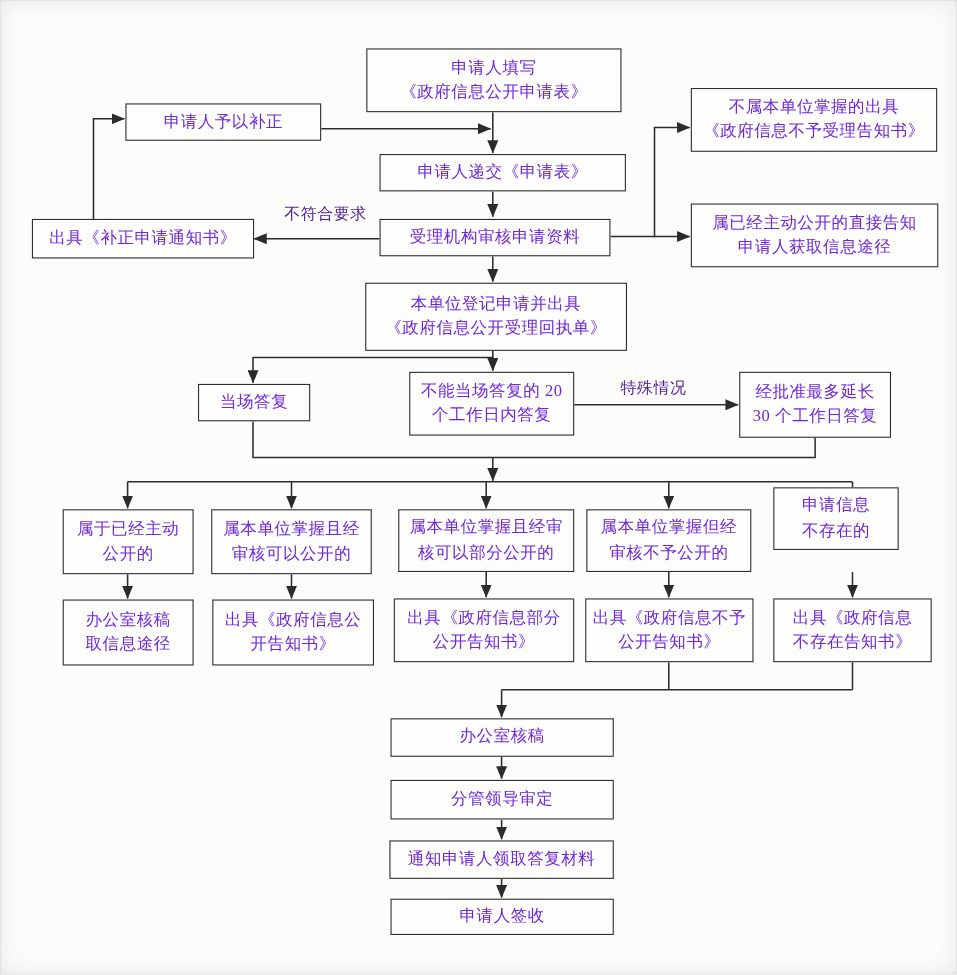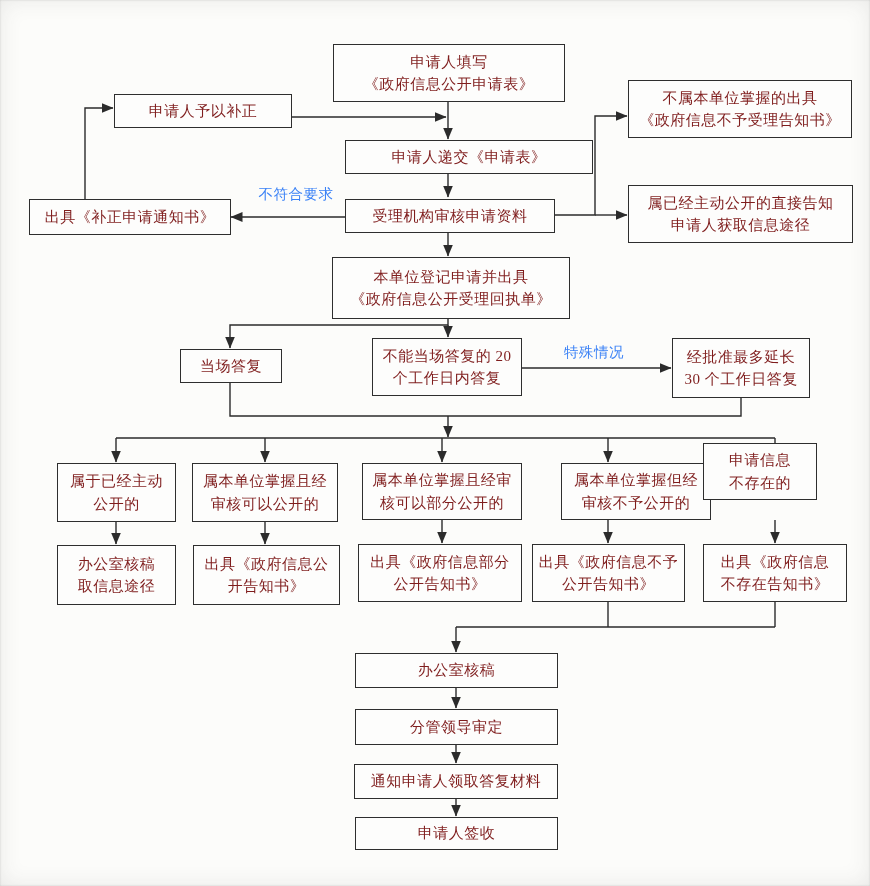--- a/index.html
+++ b/index.html
@@ -11,26 +11,26 @@
     font-family:"Liberation Serif","DejaVu Serif",serif;
     overflow:hidden;
   }
   .wires{position:absolute;left:0;top:0;width:870px;height:886px;}
   .wires line,.wires polyline{stroke:#2b2b2b;stroke-width:1.4;fill:none;}
   .node{
     position:absolute;box-sizing:border-box;
     border:1.5px solid #2e2e2e;background:#fdfdfc;
     display:flex;align-items:center;justify-content:center;
     text-align:center;white-space:pre-line;
-    font-size:15px;line-height:1.5;letter-spacing:0.5px;color:#7f1d1d;
+    font-size:15px;line-height:1.5;letter-spacing:0.5px;color:#6d28d9;
     padding:1px 2px;
   }
   .edge-label{
     position:absolute;box-sizing:border-box;
-    font-size:14.5px;letter-spacing:0.5px;color:#3b82f6;
+    font-size:14.5px;letter-spacing:0.5px;color:#4c1d95;
     text-align:center;white-space:nowrap;
   }
 </style>
 </head>
 <body>
 
 <div class="stage">
 
   <svg class="wires" width="870" height="886" viewBox="0 0 870 886" xmlns="http://www.w3.org/2000/svg">
     <defs>
@@ -76,42 +76,42 @@
     <line x1="456" y1="627" x2="456" y2="652" marker-end="url(#arw)"></line>
 
     <line x1="456" y1="688" x2="456" y2="708" marker-end="url(#arw)"></line>
     <line x1="456" y1="745" x2="456" y2="763" marker-end="url(#arw)"></line>
     <line x1="456" y1="799" x2="456" y2="816" marker-end="url(#arw)"></line>
   </svg>
 
   <div class="node" style="left:333px;top:44px;width:232px;height:58px;">申请人填写
 《政府信息公开申请表》</div>
   <div class="node" style="left:114px;top:94px;width:178px;height:34px;">申请人予以补正</div>
-  <div class="node" style="left:345px;top:140px;width:248px;height:34px;">申请人递交《申请表》</div>
+  <div class="node" style="left:345px;top:140px;width:224px;height:34px;">申请人递交《申请表》</div>
   <div class="node" style="left:29px;top:199px;width:202px;height:36px;">出具《补正申请通知书》</div>
   <div class="node" style="left:345px;top:199px;width:210px;height:34px;">受理机构审核申请资料</div>
   <div class="node" style="left:628px;top:80px;width:224px;height:58px;">不属本单位掌握的出具
 《政府信息不予受理告知书》</div>
   <div class="node" style="left:628px;top:185px;width:225px;height:58px;">属已经主动公开的直接告知
 申请人获取信息途径</div>
   <div class="node" style="left:332px;top:257px;width:238px;height:62px;">本单位登记申请并出具
 《政府信息公开受理回执单》</div>
   <div class="node" style="left:180px;top:349px;width:102px;height:34px;">当场答复</div>
   <div class="node" style="left:372px;top:338px;width:150px;height:58px;">不能当场答复的 20
 个工作日内答复</div>
   <div class="node" style="left:672px;top:338px;width:138px;height:60px;">经批准最多延长
 30 个工作日答复</div>
 
   <div class="node" style="left:57px;top:463px;width:119px;height:59px;">属于已经主动
 公开的</div>
   <div class="node" style="left:192px;top:463px;width:146px;height:59px;">属本单位掌握且经
 审核可以公开的</div>
   <div class="node" style="left:362px;top:463px;width:160px;height:57px;">属本单位掌握且经审
 核可以部分公开的</div>
-  <div class="node" style="left:533px;top:463px;width:150px;height:57px;margin-left:28px;">属本单位掌握但经
+  <div class="node" style="left:533px;top:463px;width:150px;height:57px;">属本单位掌握但经
 审核不予公开的</div>
   <div class="node" style="left:703px;top:443px;width:114px;height:57px;">申请信息
 不存在的</div>
 
   <div class="node" style="left:57px;top:545px;width:119px;height:60px;">办公室核稿
 取信息途径</div>
   <div class="node" style="left:193px;top:545px;width:147px;height:60px;">出具《政府信息公
 开告知书》</div>
   <div class="node" style="left:358px;top:544px;width:164px;height:58px;">出具《政府信息部分
 公开告知书》</div>

